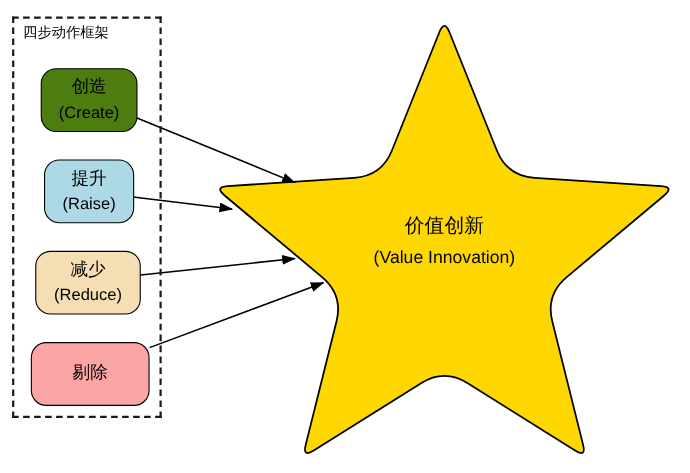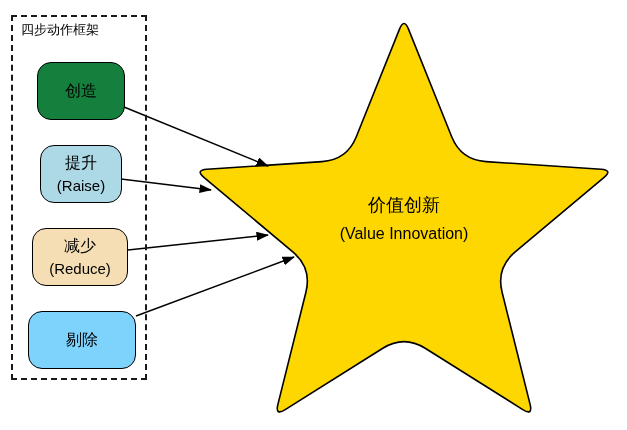--- a/index.html
+++ b/index.html
@@ -90,31 +90,32 @@
     <line x1="128" y1="250" x2="268" y2="235" stroke="#000000" stroke-width="1.4" marker-end="url(#ah)"></line>
     <line x1="136" y1="316" x2="294" y2="257" stroke="#000000" stroke-width="1.4" marker-end="url(#ah)"></line>
 
     <text class="star-zh" x="404" y="211" text-anchor="middle" fill="#000000">价值创新</text>
     <text class="star-en" x="404" y="239" text-anchor="middle" fill="#000000">(Value Innovation)</text>
   </svg>
 
   <div class="panel"></div>
   <div class="panel-title">四步动作框架</div>
 
-  <div class="action-box box-create" style="background-color: #15803d;">
+  <div class="action-box box-create" style="background-color: #4d7c0f;">
     <div class="zh">创造</div>
+    <div class="en">(Create)</div>
   </div>
 
   <div class="action-box box-reduce" style="background-color: rgb(245, 222, 179);">
     <div class="zh">减少</div>
     <div class="en">(Reduce)</div>
   </div>
 
   <div class="action-box box-raise" style="background-color: rgb(173, 216, 230);">
     <div class="zh">提升</div>
     <div class="en">(Raise)</div>
   </div>
 
-  <div class="action-box box-eliminate" style="background-color: #7dd3fc; text-align: right;">
+  <div class="action-box box-eliminate" style="background-color: #fca5a5; text-align: right;">
     <div class="zh">剔除</div>
   </div>
 
 </div>
 
 </body></html>

